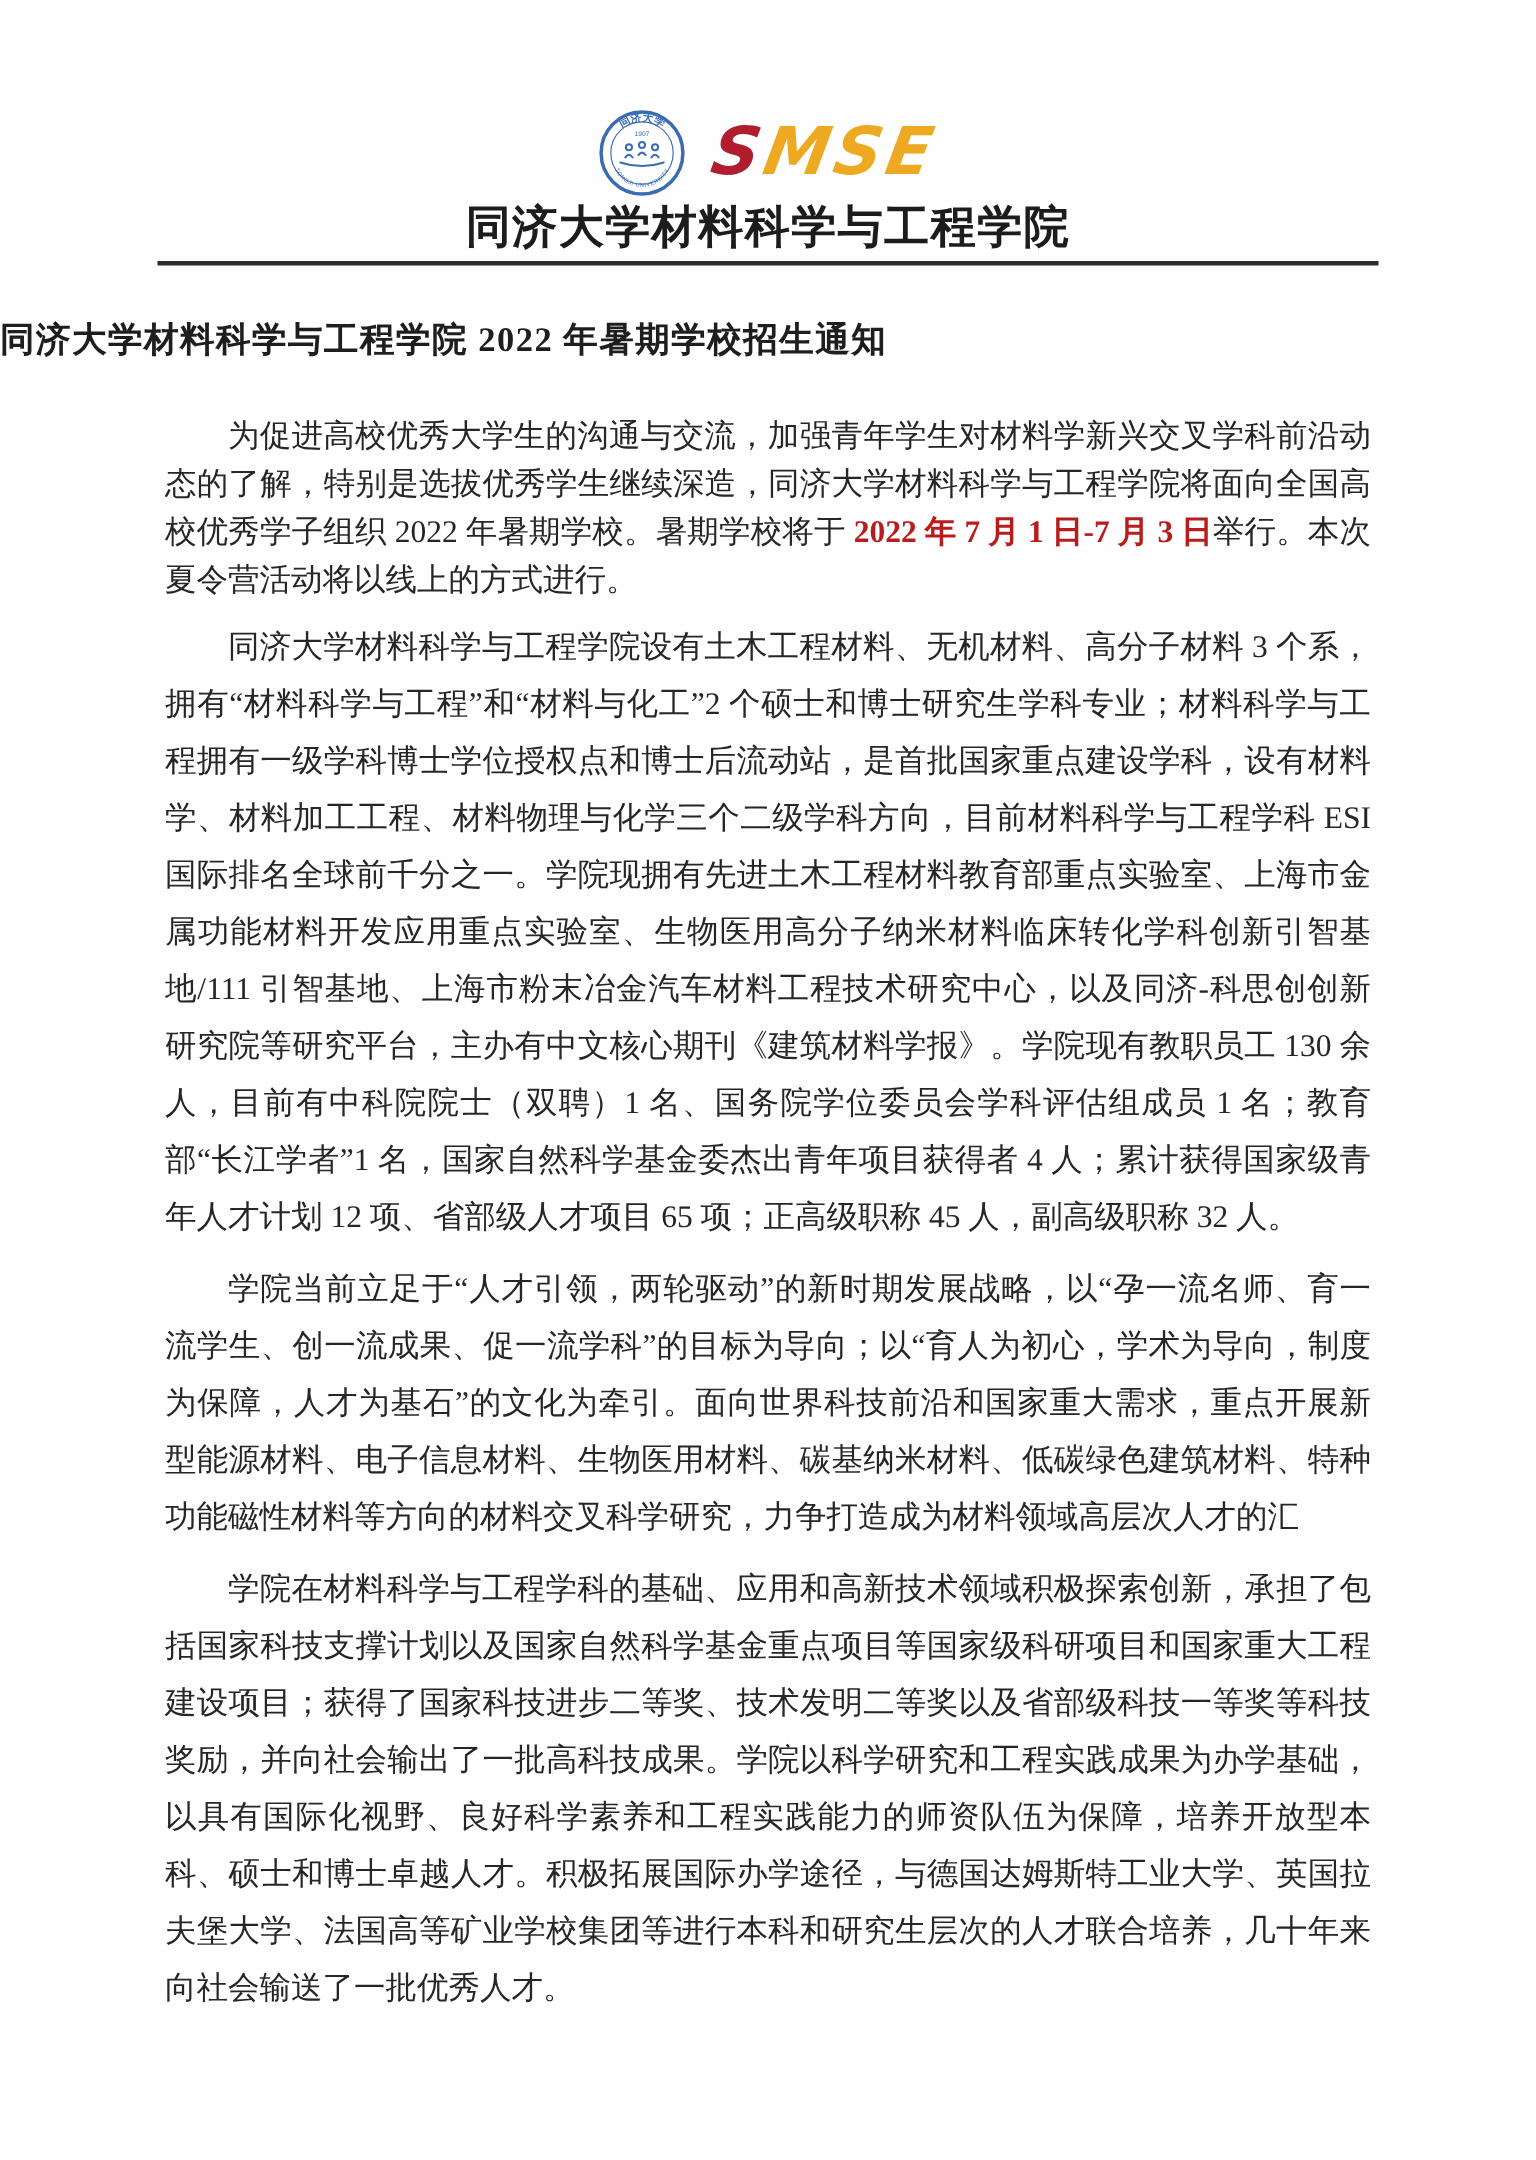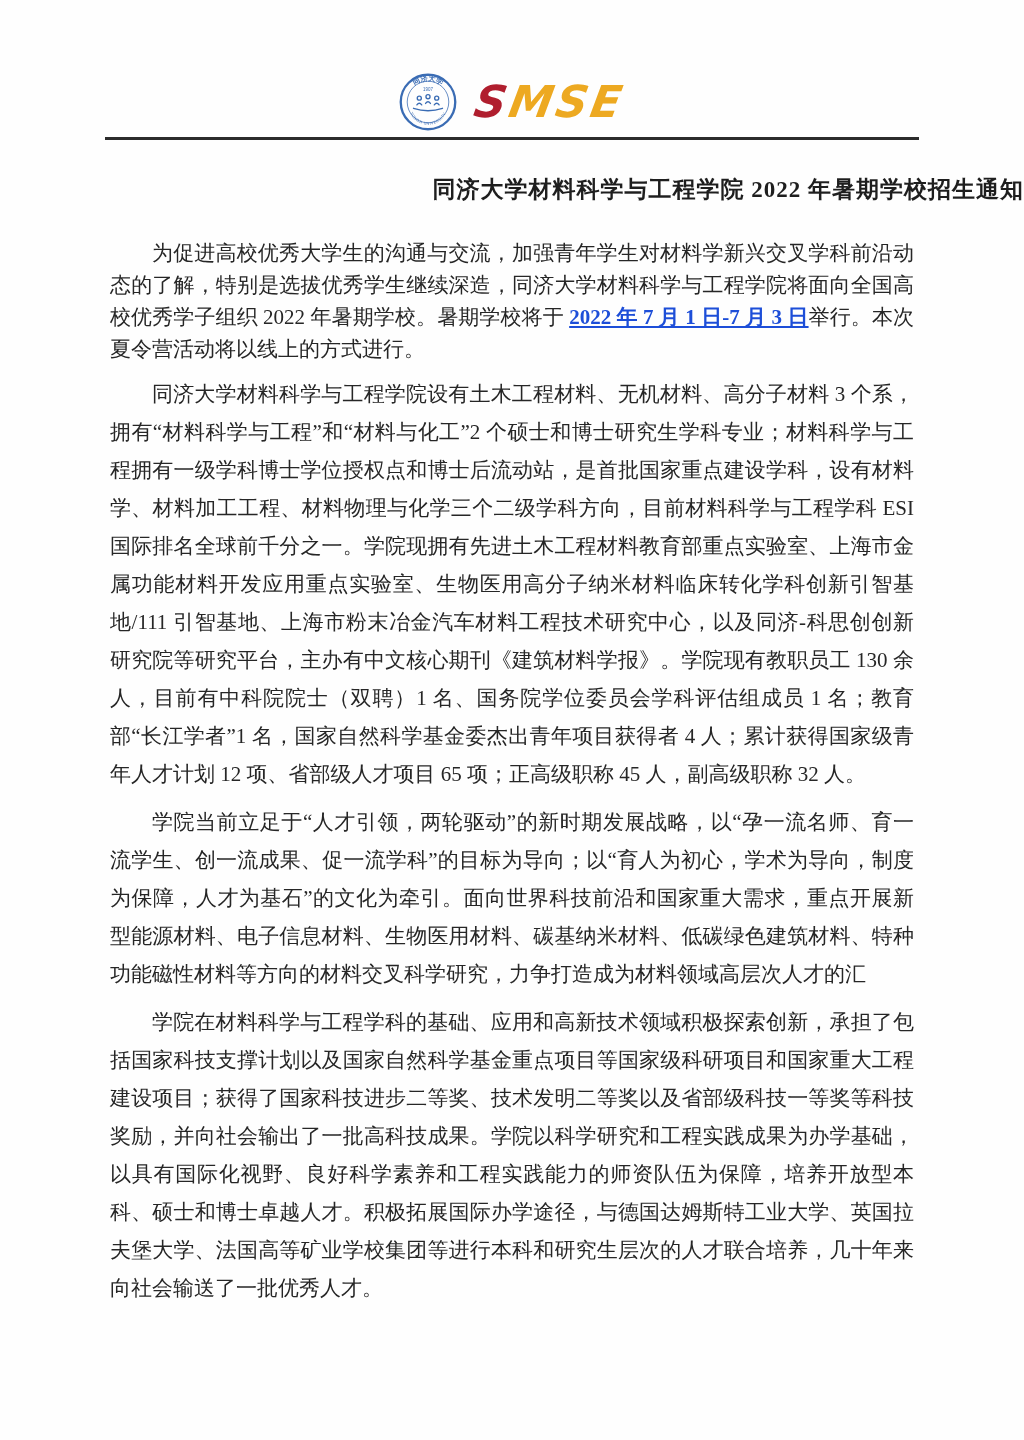--- a/index.html
+++ b/index.html
@@ -47,21 +47,21 @@
     letter-spacing: 1px;
   }
   .header-rule {
     width: 814px;
     margin: 5px auto 0;
     border-bottom: 3px solid #2c2c2c;
   }
   
   .doc-title {
     margin-top: 34px;
-    text-align: right;
+    text-align: left;
     font-size: 23px;
     font-weight: bold;
     color: #1e1e1e;
     letter-spacing: 1px;
   }
   .doc-body {
     width: 804px;
     margin: 32px auto 0;
     font-size: 21px;
     color: #262626;
@@ -105,26 +105,27 @@
           <path d="M 15,36.5 Q 30,41.5 45,36.5"></path>
         </g>
         <text font-size="4" letter-spacing="0.4" fill="#3a6cb4" font-family="Liberation Sans, DejaVu Sans, sans-serif">
           <textPath href="#arcBottom" startOffset="50%" text-anchor="middle">TONGJI UNIVERSITY</textPath>
         </text>
       </svg>
 
       <div class="wordmark"><span style="color: rgb(176, 30, 46);">S</span><span style="color: rgb(237, 169, 33);">M</span><span style="color: rgb(237, 169, 33);">S</span><span style="color: rgb(237, 169, 33);">E</span></div>
     </div>
 
+    <div class="school-name">同济大学材料科学与工程学院</div>
 
     <div class="header-rule"></div>
   </div>
 
   <div class="doc-title">同济大学材料科学与工程学院 2022 年暑期学校招生通知</div>
 
   <div class="doc-body">
-      <p class="tight"><span>为促进高校优秀大学生的沟通与交流，加强青年学生对材料学新兴交叉学科前沿动态的了解，特别是选拔优秀学生继续深造，同济大学材料科学与工程学院将面向全国高校优秀学子组织 2022 年暑期学校。暑期学校将于 </span><span class="em-red" style="color: #1d4ed8; text-decoration: underline;">2022 年 7 月 1 日-7 月 3 日</span><span>举行。本次夏令营活动将以线上的方式进行。</span></p>
+      <p class="tight"><span>为促进高校优秀大学生的沟通与交流，加强青年学生对材料学新兴交叉学科前沿动态的了解，特别是选拔优秀学生继续深造，同济大学材料科学与工程学院将面向全国高校优秀学子组织 2022 年暑期学校。暑期学校将于 </span><span class="em-red" style="color: #b91c1c;">2022 年 7 月 1 日-7 月 3 日</span><span>举行。本次夏令营活动将以线上的方式进行。</span></p>
       <p class="loose"><span>同济大学材料科学与工程学院设有土木工程材料、无机材料、高分子材料 3 个系，拥有“材料科学与工程”和“材料与化工”2 个硕士和博士研究生学科专业；材料科学与工程拥有一级学科博士学位授权点和博士后流动站，是首批国家重点建设学科，设有材料学、材料加工工程、材料物理与化学三个二级学科方向，目前材料科学与工程学科 ESI 国际排名全球前千分之一。学院现拥有先进土木工程材料教育部重点实验室、上海市金属功能材料开发应用重点实验室、生物医用高分子纳米材料临床转化学科创新引智基地/111 引智基地、上海市粉末冶金汽车材料工程技术研究中心，以及同济-科思创创新研究院等研究平台，主办有中文核心期刊《建筑材料学报》。学院现有教职员工 130 余人，目前有中科院院士（双聘）1 名、国务院学位委员会学科评估组成员 1 名；教育部“长江学者”1 名，国家自然科学基金委杰出青年项目获得者 4 人；累计获得国家级青年人才计划 12 项、省部级人才项目 65 项；正高级职称 45 人，副高级职称 32 人。</span></p>
       <p class="loose"><span>学院当前立足于“人才引领，两轮驱动”的新时期发展战略，以“孕一流名师、育一流学生、创一流成果、促一流学科”的目标为导向；以“育人为初心，学术为导向，制度为保障，人才为基石”的文化为牵引。面向世界科技前沿和国家重大需求，重点开展新型能源材料、电子信息材料、生物医用材料、碳基纳米材料、低碳绿色建筑材料、特种功能磁性材料等方向的材料交叉科学研究，力争打造成为材料领域高层次人才的汇</span></p>
       <p class="loose"><span>学院在材料科学与工程学科的基础、应用和高新技术领域积极探索创新，承担了包括国家科技支撑计划以及国家自然科学基金重点项目等国家级科研项目和国家重大工程建设项目；获得了国家科技进步二等奖、技术发明二等奖以及省部级科技一等奖等科技奖励，并向社会输出了一批高科技成果。学院以科学研究和工程实践成果为办学基础，以具有国际化视野、良好科学素养和工程实践能力的师资队伍为保障，培养开放型本科、硕士和博士卓越人才。积极拓展国际办学途径，与德国达姆斯特工业大学、英国拉夫堡大学、法国高等矿业学校集团等进行本科和研究生层次的人才联合培养，几十年来向社会输送了一批优秀人才。</span></p>
     </div>
 
 </div>
 
 </body></html>

